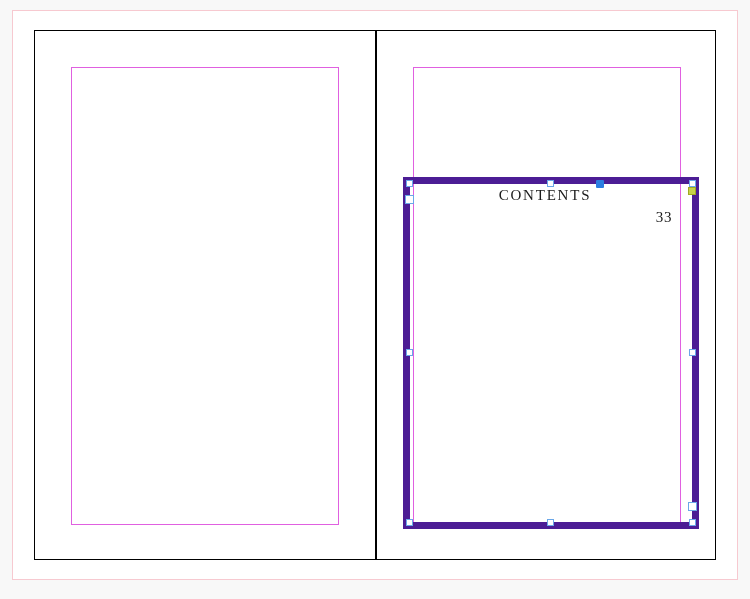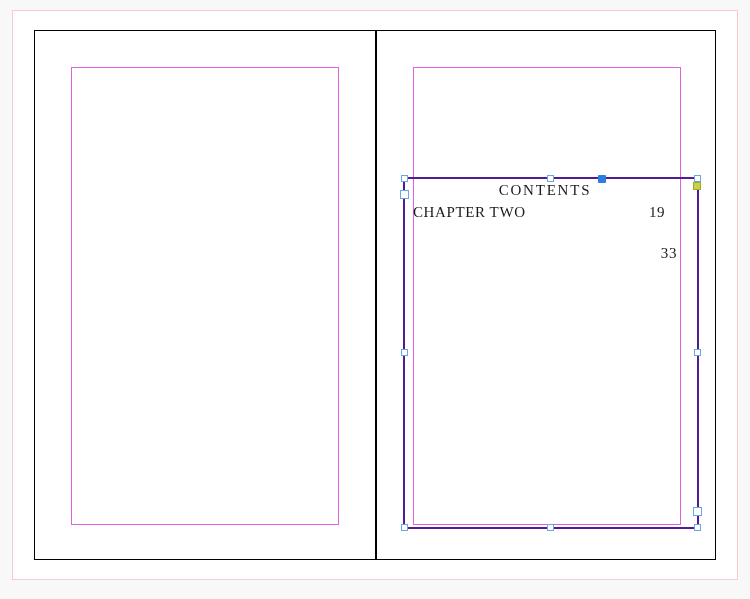--- a/index.html
+++ b/index.html
@@ -53,21 +53,21 @@
     top: 36px;
     width: 268px;
     height: 458px;
   }
   .text-frame {
     position: absolute;
     left: 368px;
     top: 146px;
     width: 296px;
     height: 352px;
-    border: 2px solid #4c1d95;
+    border: 7px solid #4c1d95;
     background: transparent;
   }
   
   .h { position: absolute; width: 7px; height: 7px; background: #fff; border: 1px solid #6aa7e8; }
   .h.tl { left: -4px; top: -4px; }
   .h.tr { right: -4px; top: -4px; }
   .h.bl { left: -4px; bottom: -4px; }
   .h.br { right: -4px; bottom: -4px; }
   .h.tm { left: 50%; top: -4px; margin-left: -4px; }
   .h.bm { left: 50%; bottom: -4px; margin-left: -4px; }
@@ -109,43 +109,38 @@
   }
   .toc-title {
     text-align: center;
     letter-spacing: 0.12em;
     margin-bottom: 2px;
   }
   .toc-row { display: flex; }
   .toc-row .ch { flex: 0 0 auto; white-space: nowrap; }
   .toc-row .gap { flex: 1 1 auto; }
   .toc-row .pg { flex: 0 0 auto; min-width: 28px; text-align: left; }
-  .toc-row.r3 .pg { padding-left: 24px; margin-top: 22px; }
+  .toc-row.r3 .pg { padding-left: 24px; }
 </style>
 </head>
 <body>
 
 <div class="bleed"></div>
 
 <div class="spread">
   <div class="spine"></div>
 
   <div class="margin-guide margin-left"></div>
   <div class="margin-guide margin-right"></div>
 
   <div class="text-frame">
 
     <div class="toc">
       <div class="toc-title">CONTENTS</div>
 
-      <div class="toc-row r2">
-        <span class="ch">CHAPTER TWO</span>
-        <span class="gap"></span>
-        <span class="pg">19</span>
-      </div>
       <div class="toc-row r3">
         <span class="gap"></span>
         <span class="pg">33</span>
       </div>
     </div>
 
     <div class="h tl"></div>
     <div class="h tm"></div>
     <div class="h tr"></div>
     <div class="h lm"></div>

